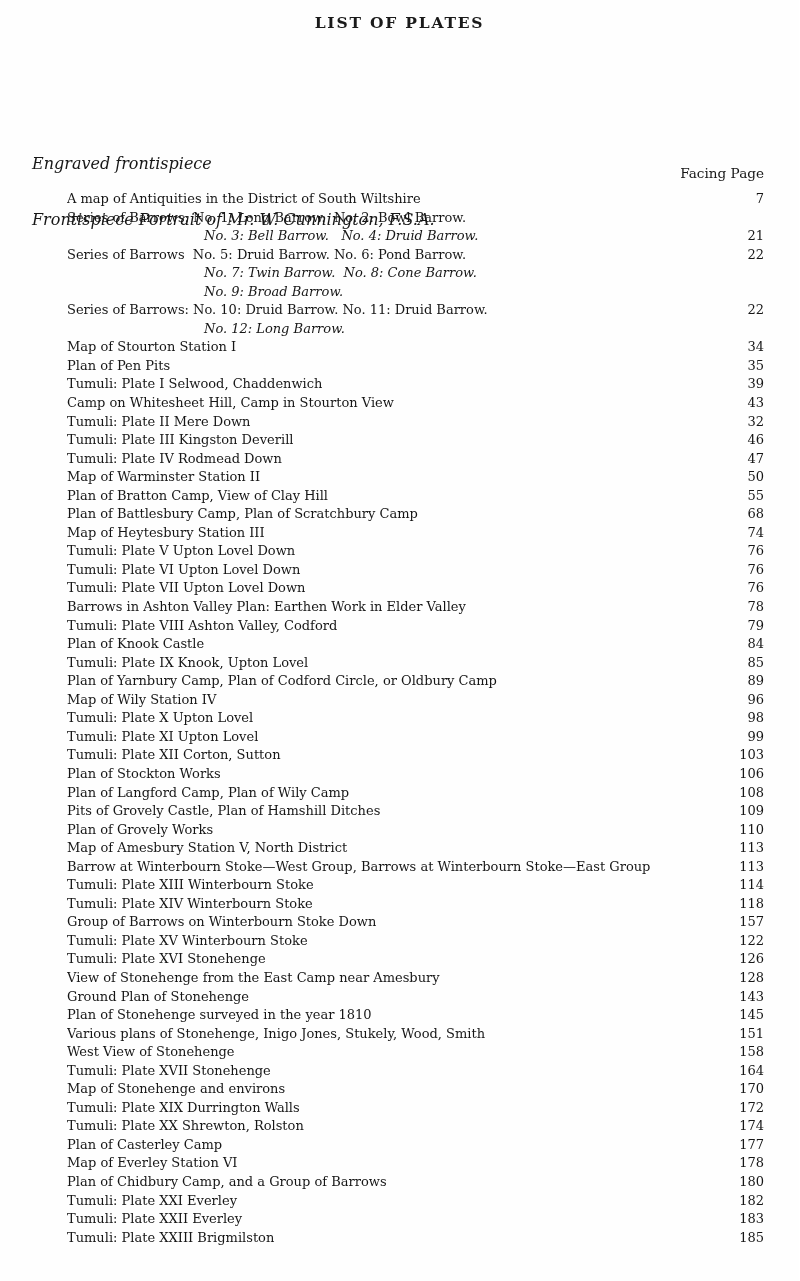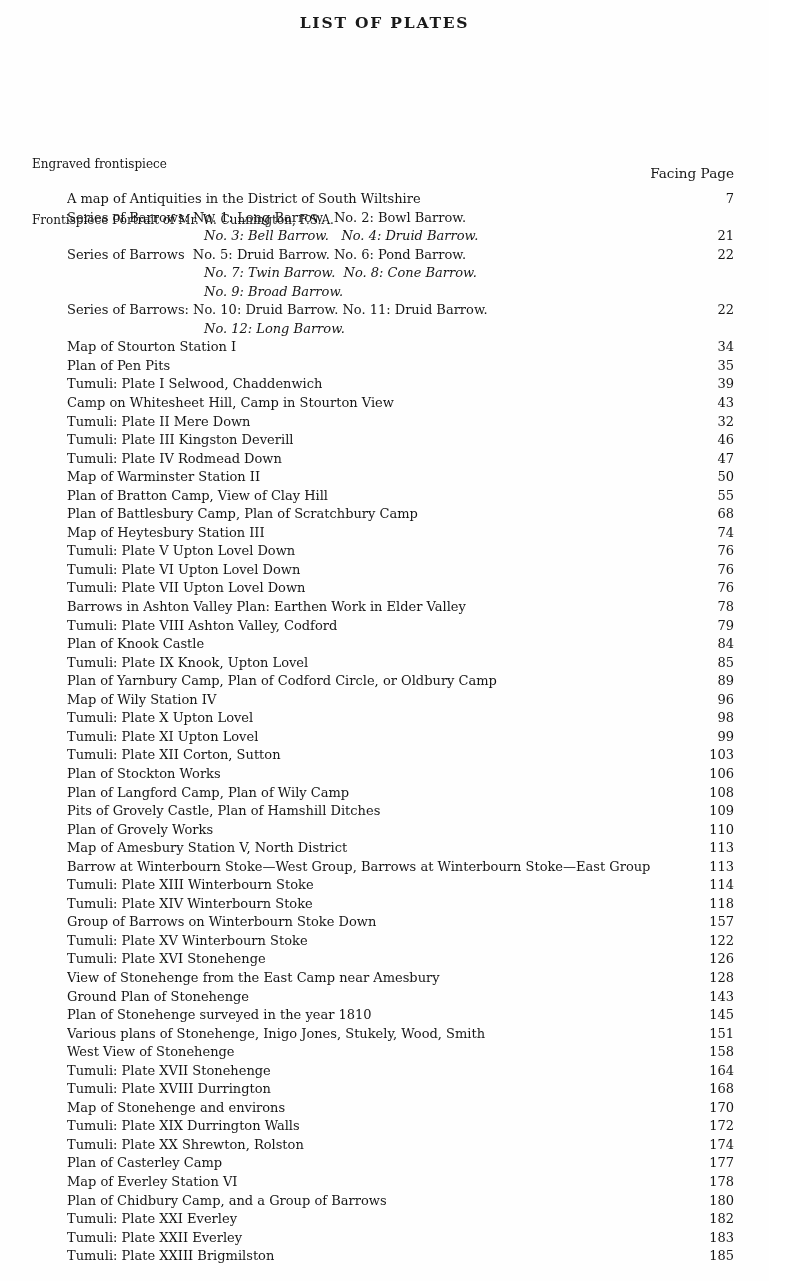--- a/index.html
+++ b/index.html
@@ -8,39 +8,41 @@
     background: #ffffff;
   }
   .page {
     position: relative;
     width: 769px;
     height: 1281px;
     background: #fefefe;
     color: #161616;
     font-family: "DejaVu Serif", "Liberation Serif", serif;
     overflow: hidden;
+    padding-left: 30px;
   }
   .doc-title {
     position: absolute;
     top: 13px;
     left: 0;
     width: 100%;
     text-align: center;
     font-size: 15.5px;
     letter-spacing: 1.8px;
     font-weight: 600;
     color: #1a1a1a;
   }
   .front-matter {
     position: absolute;
     top: 118px;
     left: 32px;
-    font-size: 12px;
+    font-size: 16px;
     line-height: 18.6px;
     white-space: pre;
+    font-style: italic;
   }
   .facing-page-label {
     position: absolute;
     top: 164px;
     right: 35px;
     font-size: 13.6px;
     line-height: 18.6px;
     text-align: center;
   }
   .plate-list {
@@ -127,21 +129,20 @@
       <div class="row"><span class="entry-text">Tumuli: Plate XIV Winterbourn Stoke</span><span class="entry-page">118</span></div>
       <div class="row"><span class="entry-text">Group of Barrows on Winterbourn Stoke Down</span><span class="entry-page">157</span></div>
       <div class="row"><span class="entry-text">Tumuli: Plate XV Winterbourn Stoke</span><span class="entry-page">122</span></div>
       <div class="row"><span class="entry-text">Tumuli: Plate XVI Stonehenge</span><span class="entry-page">126</span></div>
       <div class="row"><span class="entry-text">View of Stonehenge from the East Camp near Amesbury</span><span class="entry-page">128</span></div>
       <div class="row"><span class="entry-text">Ground Plan of Stonehenge</span><span class="entry-page">143</span></div>
       <div class="row"><span class="entry-text">Plan of Stonehenge surveyed in the year 1810</span><span class="entry-page">145</span></div>
       <div class="row"><span class="entry-text">Various plans of Stonehenge, Inigo Jones, Stukely, Wood, Smith</span><span class="entry-page">151</span></div>
       <div class="row"><span class="entry-text">West View of Stonehenge</span><span class="entry-page">158</span></div>
       <div class="row"><span class="entry-text">Tumuli: Plate XVII Stonehenge</span><span class="entry-page">164</span></div>
-      <div class="row"><span class="entry-text">Tumuli: Plate XVIII Durrington</span><span class="entry-page">168</span></div>
       <div class="row"><span class="entry-text">Map of Stonehenge and environs</span><span class="entry-page">170</span></div>
       <div class="row"><span class="entry-text">Tumuli: Plate XIX Durrington Walls</span><span class="entry-page">172</span></div>
       <div class="row"><span class="entry-text">Tumuli: Plate XX Shrewton, Rolston</span><span class="entry-page">174</span></div>
       <div class="row"><span class="entry-text">Plan of Casterley Camp</span><span class="entry-page">177</span></div>
       <div class="row"><span class="entry-text">Map of Everley Station VI</span><span class="entry-page">178</span></div>
       <div class="row"><span class="entry-text">Plan of Chidbury Camp, and a Group of Barrows</span><span class="entry-page">180</span></div>
       <div class="row"><span class="entry-text">Tumuli: Plate XXI Everley</span><span class="entry-page">182</span></div>
       <div class="row"><span class="entry-text">Tumuli: Plate XXII Everley</span><span class="entry-page">183</span></div>
       <div class="row"><span class="entry-text">Tumuli: Plate XXIII Brigmilston</span><span class="entry-page">185</span></div>
     </div>

